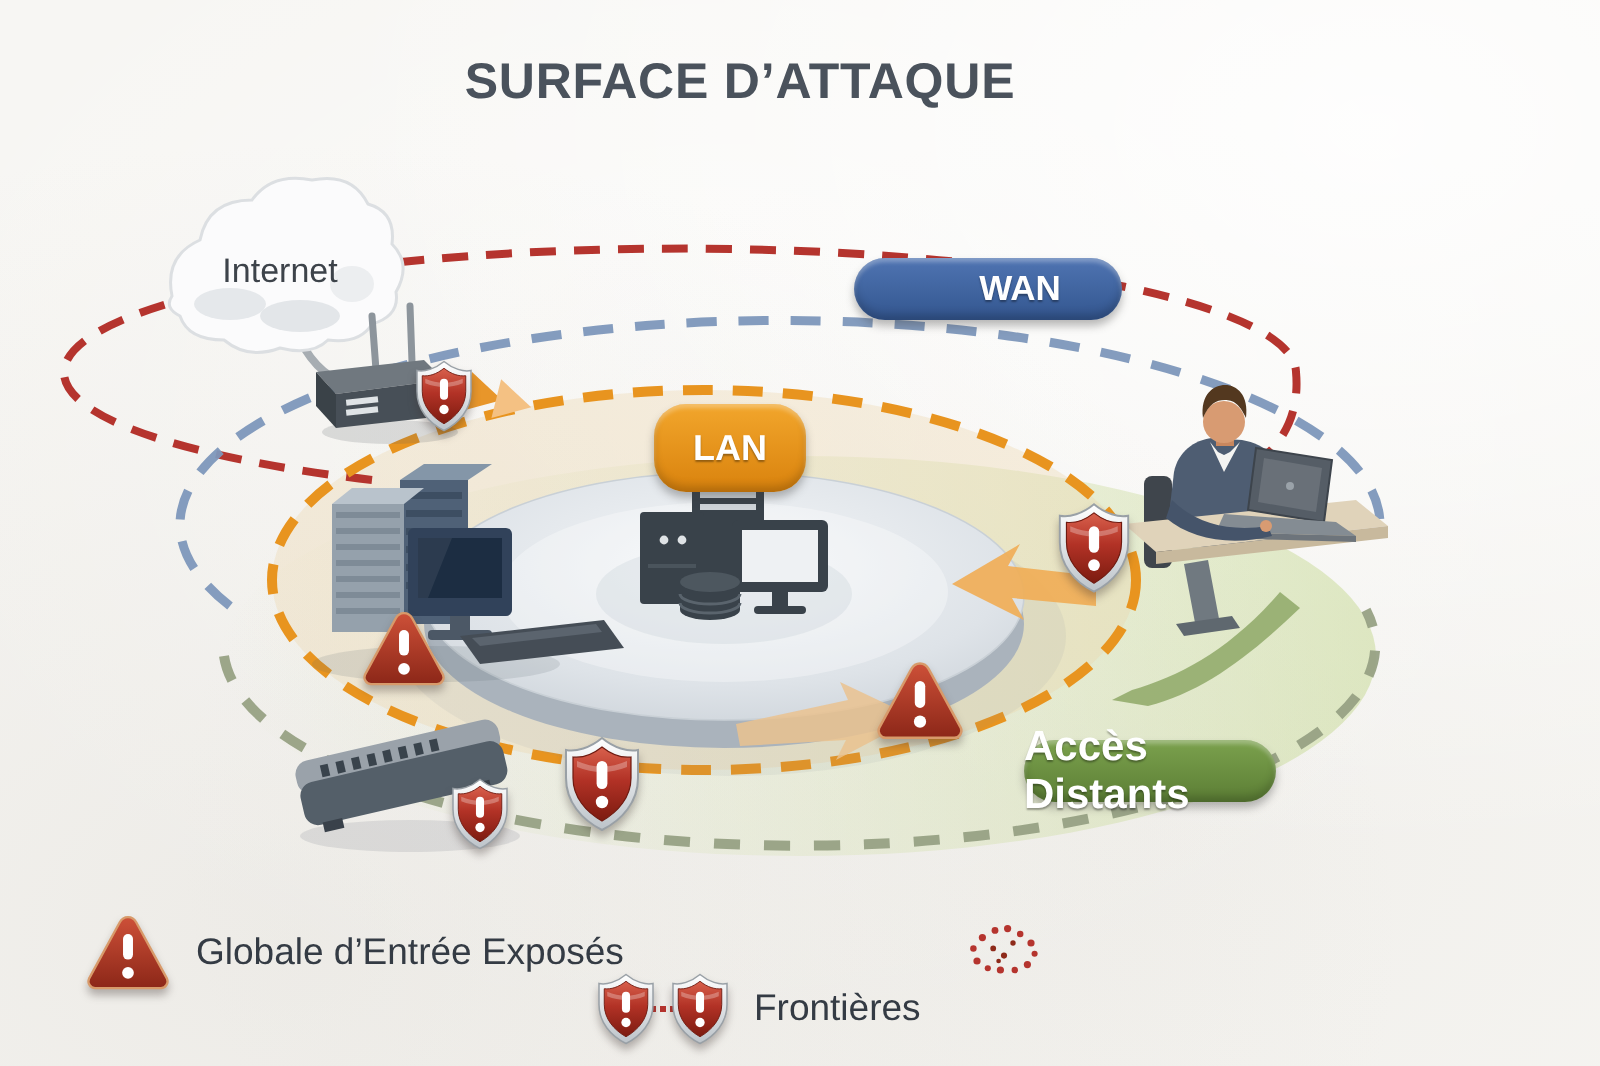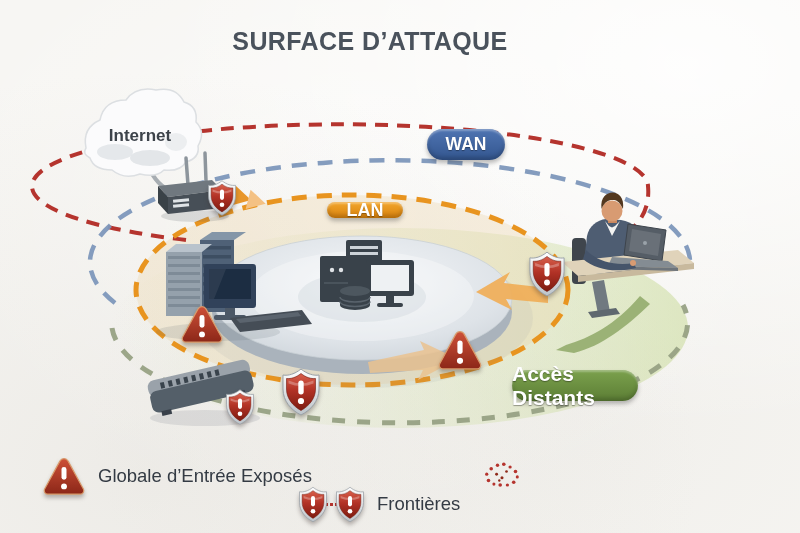--- a/index.html
+++ b/index.html
@@ -11,28 +11,28 @@
       radial-gradient(ellipse at 18% 88%, rgba(212,208,200,.28), transparent 60%),
       radial-gradient(ellipse at 86% 12%, rgba(255,255,255,.85), transparent 55%),
       radial-gradient(ellipse at 72% 78%, rgba(216,213,205,.20), transparent 60%),
       radial-gradient(ellipse at 45% 40%, rgba(255,255,255,.5), transparent 70%);
   }
   .abs{position:absolute;}
   .scene{left:0;top:0;}
   .title{left:0;top:26px;width:740px;text-align:center;color:#4a525c;
     font-size:25px;font-weight:700;line-height:31px;letter-spacing:.4px;}
   .internet-label{left:94px;top:126px;width:92px;text-align:center;
-    color:#3d434a;font-size:17px;font-weight:700;}
+    color:#3d434a;font-size:17px;font-weight:400;}
   .pill{display:flex;align-items:center;justify-content:center;
     color:#fff;font-weight:700;border-radius:16px;
     text-shadow:0 1px 1px rgba(0,0,0,.35);
     box-shadow:0 3px 4px rgba(60,60,60,.35), inset 0 2px 2px rgba(255,255,255,.30), inset 0 -3px 4px rgba(0,0,0,.18);}
-  .pill-wan{left:427px;top:129px;width:78px;height:31px;font-size:17.5px;
-    background:linear-gradient(#4f74b2,#33568f);}
-  .pill-lan{left:327px;top:202px;width:76px;height:16px;font-size:18px;
+  .pill-wan{left:427px;top:129px;width:102px;height:31px;font-size:17.5px;
+    background:linear-gradient(#4f74b2,#33568f);padding-left:32px;}
+  .pill-lan{left:327px;top:202px;width:76px;height:44px;font-size:18px;
     background:linear-gradient(#f2a62c,#d9820d);}
   .pill-remote{left:512px;top:370px;width:126px;height:31px;font-size:21px;
     background:linear-gradient(#7ba14d,#5c7e35);}
   .icon-shadow{filter:drop-shadow(0 3px 2px rgba(60,50,45,.35));}
   .legend-item{display:flex;align-items:center;height:48px;gap:12px;}
   .legend-label{color:#343b44;font-size:18.5px;white-space:nowrap;}
   .legend-dashes{width:13px;height:0;border-top:3px dotted #b5342e;margin:0 -3px;}
 </style>
 </head>
 <body>

